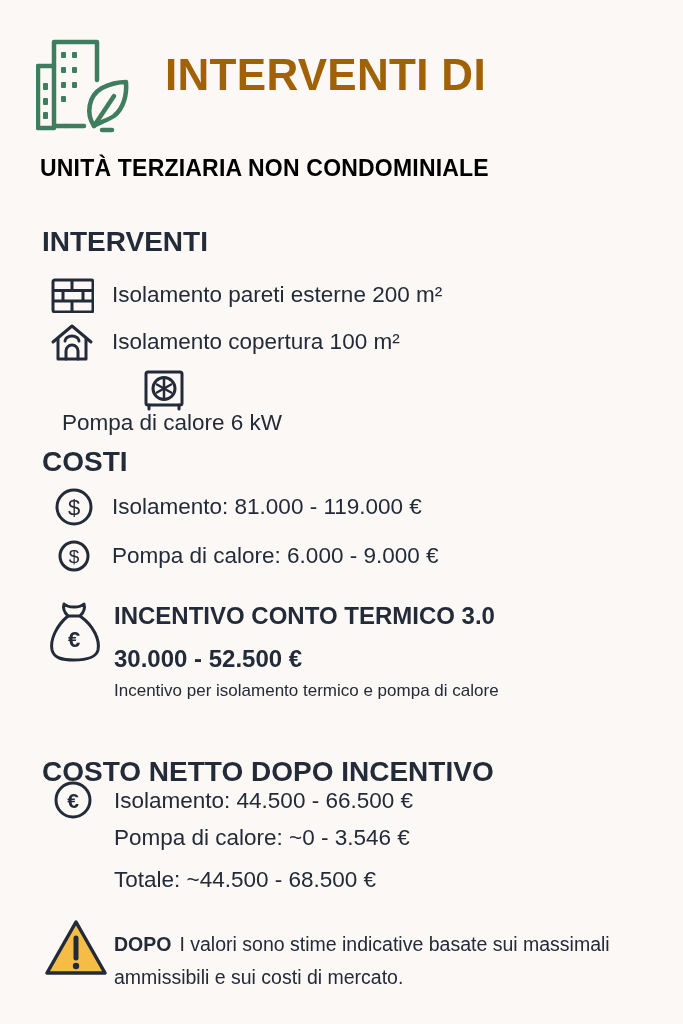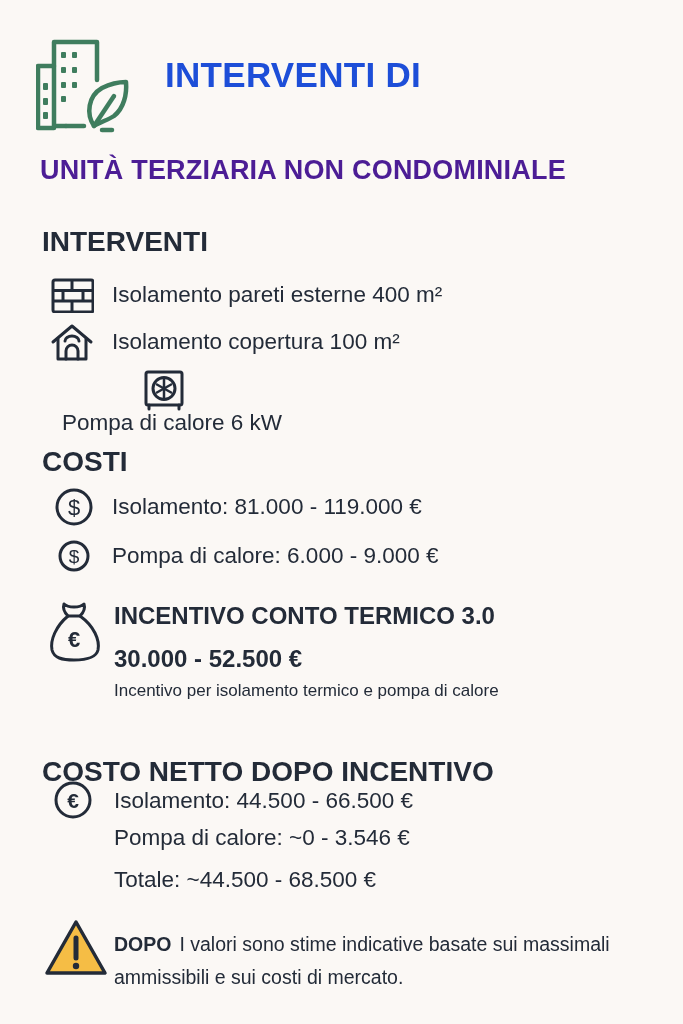--- a/index.html
+++ b/index.html
@@ -5,22 +5,22 @@
     html, body { margin: 0; padding: 0; }
     body {
       width: 683px; height: 1024px; overflow: hidden;
       background: #fbf8f5;
       font-family: "Liberation Sans", "DejaVu Sans", sans-serif;
       color: #222a36;
       position: relative;
     }
     .abs { position: absolute; }
     .logo { left: 36px; top: 38px; width: 94px; height: 96px; }
-    .title { left: 165px; top: 52px; font-size: 35px; font-weight: 700; line-height: 45px; letter-spacing: 0.3px; color: #1d4ed8; }
-    .subtitle { left: 40px; top: 155px; font-size: 27px; font-weight: 700; letter-spacing: 0.2px; color: #4c1d95; }
+    .title { left: 165px; top: 52px; font-size: 44px; font-weight: 700; line-height: 45px; letter-spacing: 0.3px; color: #a16207; }
+    .subtitle { left: 40px; top: 155px; font-size: 23px; font-weight: 700; letter-spacing: 0.2px; color: #000000; }
     .section-h { left: 42px; font-size: 28px; font-weight: 700; color: #232b38; }
     .row { left: 50px; display: flex; align-items: center; }
     .row .ico { width: 50px; height: 40px; display: flex; align-items: center; justify-content: flex-start; }
     .row .txt { font-size: 22.5px; color: #232b38; margin-left: 12px; white-space: nowrap; }
     .inc-title { left: 114px; top: 602px; font-size: 24px; font-weight: 700; color: #232b38; white-space: nowrap; }
     .inc-amt { left: 114px; top: 645px; font-size: 24px; font-weight: 700; color: #232b38; }
     .inc-sub { left: 114px; top: 681px; font-size: 17px; color: #232b38; white-space: nowrap; }
     .net-line { left: 114px; font-size: 22.5px; color: #232b38; white-space: nowrap; }
     .note { left: 114px; top: 928px; font-size: 19.5px; line-height: 33px; color: #232b38; width: 540px; }
     .note b { font-weight: 700; margin-right: 8px; }
@@ -63,21 +63,21 @@
     <svg width="44" height="36" viewBox="0 0 44 36" fill="none" stroke="#232b38" stroke-width="3" stroke-linejoin="round">
       <rect x="3" y="3" width="40" height="32" rx="2"></rect>
       <line x1="3" y1="13.5" x2="43" y2="13.5"></line>
       <line x1="3" y1="24" x2="43" y2="24"></line>
       <line x1="22" y1="3" x2="22" y2="13.5"></line>
       <line x1="13" y1="13.5" x2="13" y2="24"></line>
       <line x1="33" y1="13.5" x2="33" y2="24"></line>
       <line x1="22" y1="24" x2="22" y2="35"></line>
     </svg>
   </span>
-  <span class="txt">Isolamento pareti esterne 400 m²</span>
+  <span class="txt">Isolamento pareti esterne 200 m²</span>
 </div>
 
 <div class="abs row" style="top:322px;">
   <span class="ico">
     <svg width="44" height="38" viewBox="0 0 44 38" fill="none" stroke="#232b38" stroke-width="3" stroke-linejoin="round" stroke-linecap="round">
       <polyline points="3,19 22,3 41,19"></polyline>
       <polyline points="8,16 8,36 36,36 36,16"></polyline>
       <path d="M16,36 V28 a6,6 0 0 1 12,0 V36"></path>
       <path d="M15,18 a7,5 0 0 1 14,0"></path>
     </svg>

